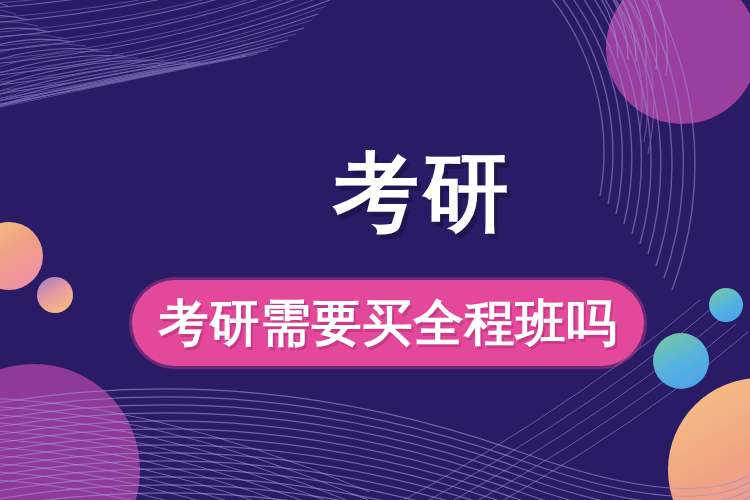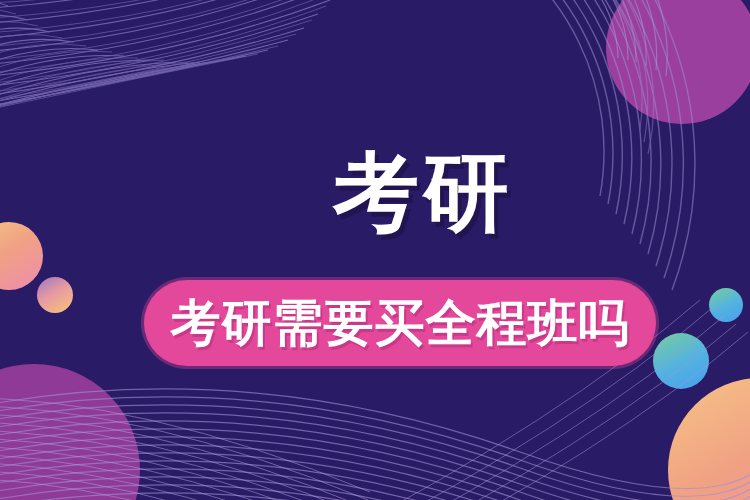--- a/index.html
+++ b/index.html
@@ -39,21 +39,21 @@
     font-size: 86px;
     line-height: 100px;
     font-weight: bold;
     letter-spacing: 4px;
     text-shadow: 4px 5px 0 rgba(26,14,64,0.55);
     white-space: nowrap;
     margin-left: 48px;
   }
   #subtitle-pill {
     position: absolute;
-    left: 144px;
+    left: 132px;
     top: 280px;
     width: 512px;
     height: 86px;
     border-radius: 43px;
     background: #e4489b;
     box-shadow: 0 0 0 3px rgba(228,72,155,0.35);
   }
   #subtitle-text {
     position: absolute;
     left: 0;

